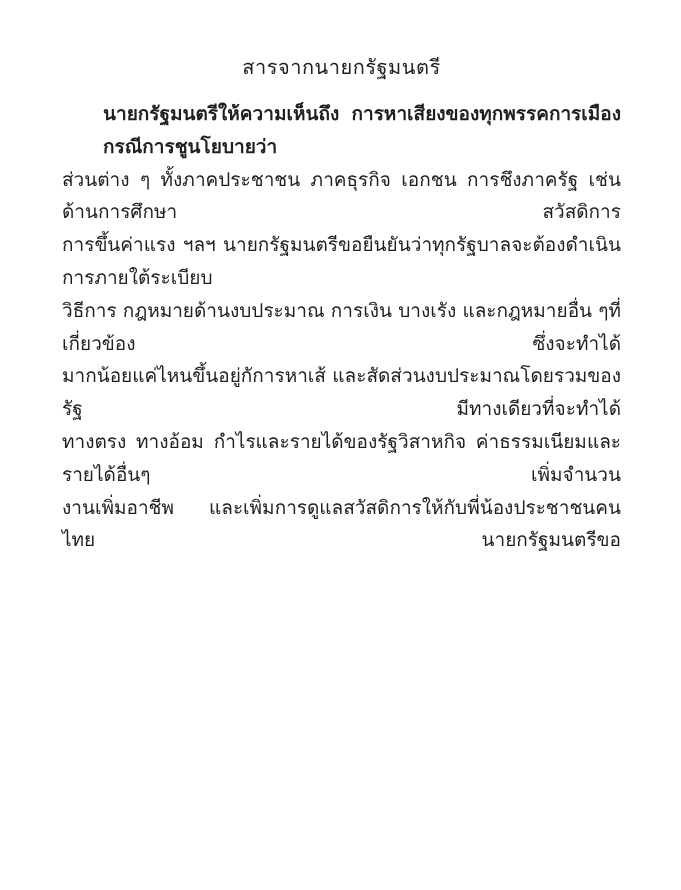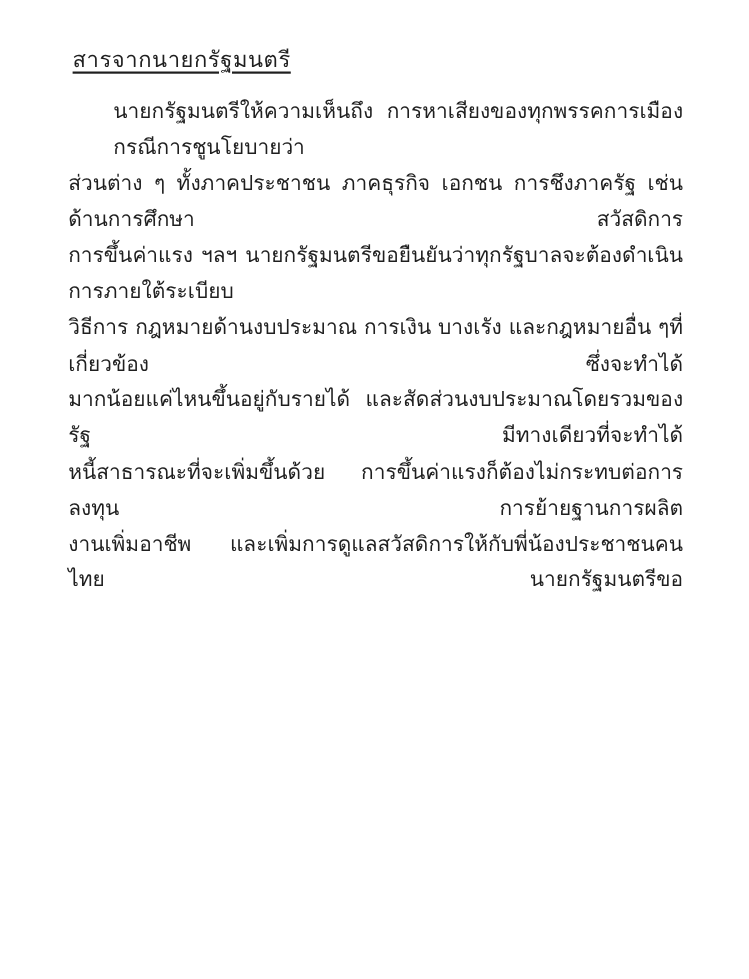--- a/index.html
+++ b/index.html
@@ -13,25 +13,25 @@
     height: 890px;
     margin: 0 auto;
     background: #ffffff;
     box-sizing: border-box;
     padding: 36px 60px 0 62px;
     font-family: "Liberation Serif", "DejaVu Serif", serif;
     color: #1f1f1f;
     overflow: hidden;
   }
   .title {
-    margin: 4px;
+    margin: 16px;
     font-size: 20px;
     font-weight: normal;
     line-height: 30px;
-    text-decoration: underline;
+    text-align: center;
     text-underline-offset: 4px;
     letter-spacing: 0.5px;
   }
   .date {
     margin: 25px 0 0 0;
     font-size: 20px;
     font-weight: normal;
     line-height: 30px;
     text-align: center;
     text-decoration: underline;
@@ -47,31 +47,32 @@
   }
   .line {
     line-height: 32.8px;
     text-align: justify;
     text-align-last: justify;
     word-spacing: 1px;
     white-space: normal;
   }
   .line.first {
     padding-left: 41px;
+    font-weight: bold;
   }
 </style>
 </head>
 <body>
 
 <div class="page">
   <h1 class="title">สารจากนายกรัฐมนตรี</h1>
   <div class="body" id="doc-body">
       <div class="paragraph">
         <div class="line first">นายกรัฐมนตรีให้ความเห็นถึง การหาเสียงของทุกพรรคการเมือง กรณีการชูนโยบายว่า</div>
         <div class="line">ส่วนต่าง ๆ ทั้งภาคประชาชน ภาคธุรกิจ เอกชน การชึงภาครัฐ เช่น ด้านการศึกษา สวัสดิการ</div>
         <div class="line">การขึ้นค่าแรง ฯลฯ นายกรัฐมนตรีขอยืนยันว่าทุกรัฐบาลจะต้องดำเนินการภายใต้ระเบียบ</div>
         <div class="line">วิธีการ กฎหมายด้านงบประมาณ การเงิน บางเรัง และกฎหมายอื่น ๆที่เกี่ยวข้อง ซึ่งจะทำได้</div>
-        <div class="line">มากน้อยแค่ไหนขึ้นอยู่กับรายได้ และสัดส่วนงบประมาณโดยรวมของรัฐ มีทางเดียวที่จะทำได้</div>
-        <div class="line">หนี้สาธารณะที่จะเพิ่มขึ้นด้วย การขึ้นค่าแรงก็ต้องไม่กระทบต่อการลงทุน การย้ายฐานการผลิต</div>
+        <div class="line">มากน้อยแค่ไหนขึ้นอยู่กัการหาเส้ และสัดส่วนงบประมาณโดยรวมของรัฐ มีทางเดียวที่จะทำได้</div>
+        <div class="line">ทางตรง ทางอ้อม กำไรและรายได้ของรัฐวิสาหกิจ ค่าธรรมเนียมและรายได้อื่นๆ เพิ่มจำนวน</div>
         <div class="line">งานเพิ่มอาชีพ และเพิ่มการดูแลสวัสดิการให้กับพี่น้องประชาชนคนไทย นายกรัฐมนตรีขอ</div>
       </div>
     </div>
 </div>
 
 </body></html>

